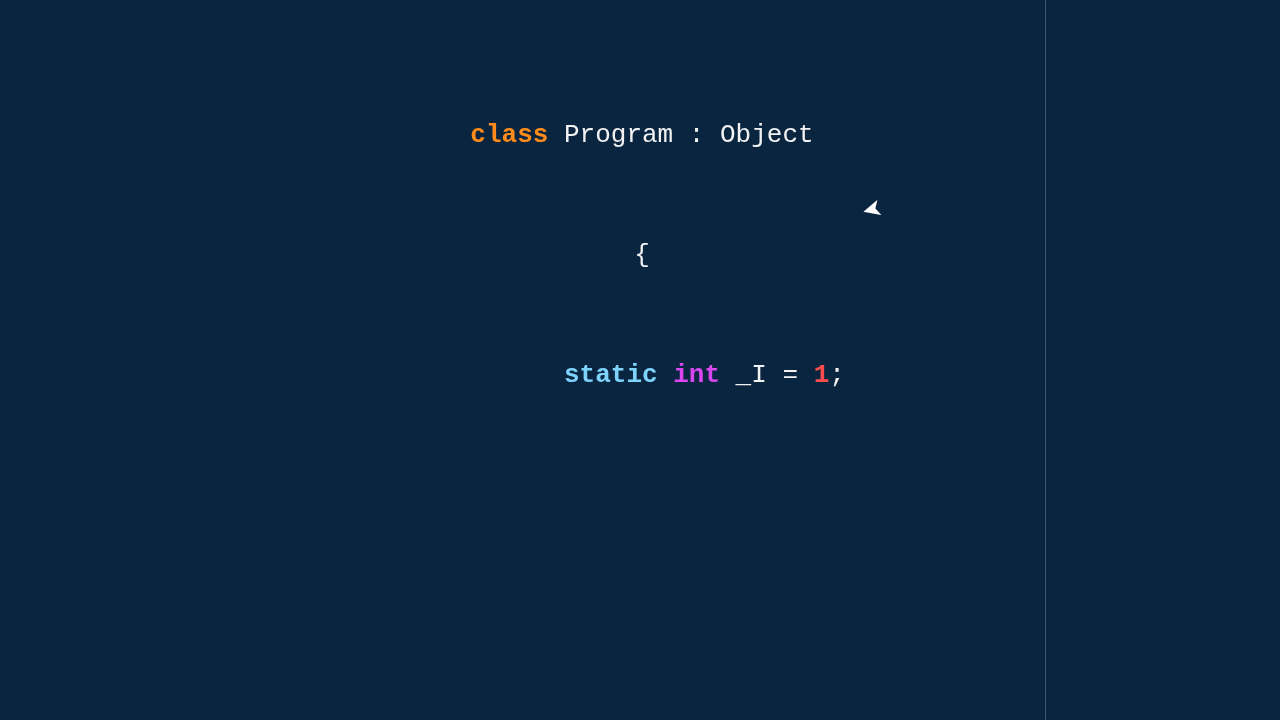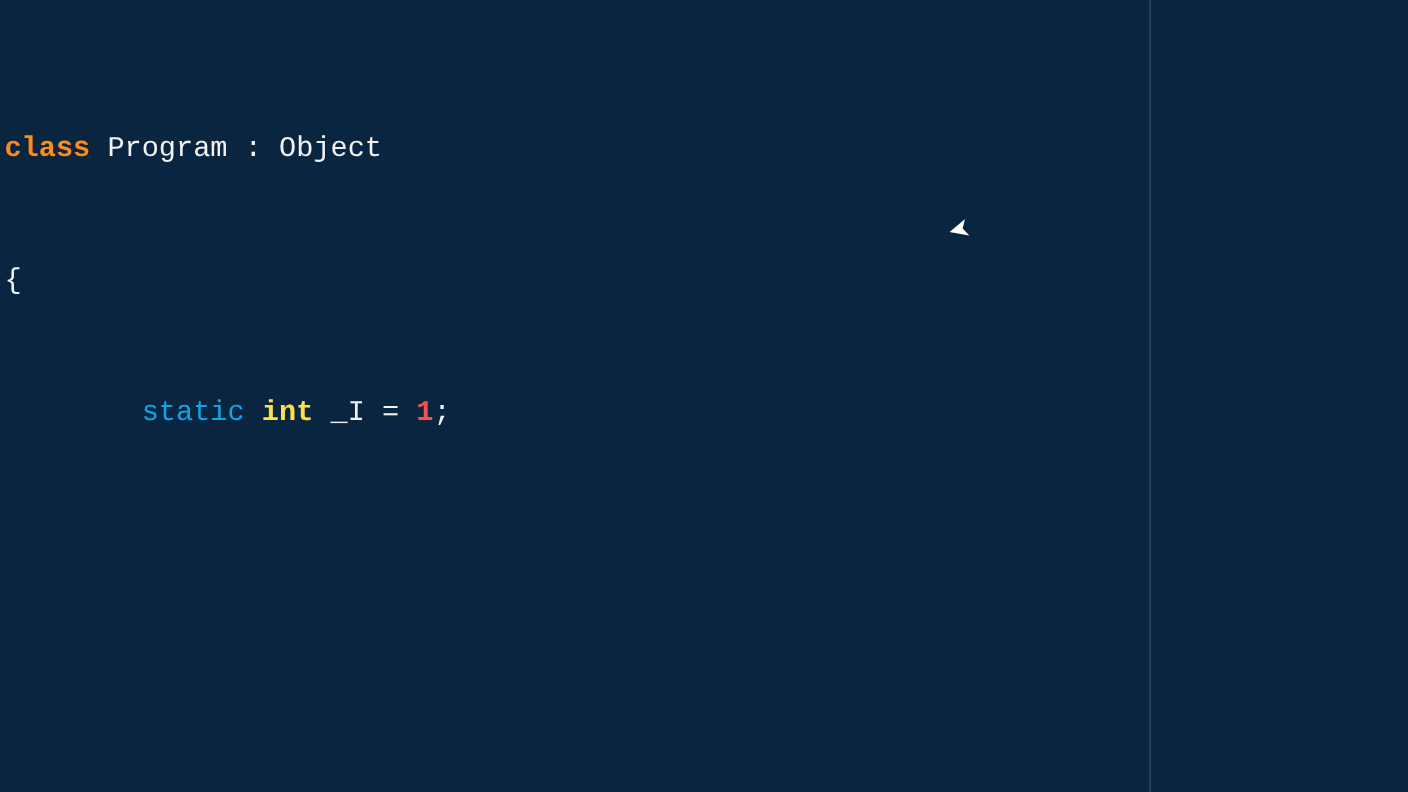--- a/index.html
+++ b/index.html
@@ -26,24 +26,25 @@
     top: 0;
     bottom: 0;
     left: 1045px;
     width: 1px;
     background: rgba(255,255,255,0.22);
   }
   .line {
     position: relative;
     height: 30px;
     padding-left: 4px;
+    text-align: center;
   }
   .kw-class { color: #ff8c1a; font-weight: bold; }
-  .kw-orange{ color: #0ea5e9; font-weight: normal; }
-  .type     { color: #fde047; font-weight: bold; }
+  .kw-orange{ color: #7dd3fc; font-weight: bold; }
+  .type     { color: #d946ef; font-weight: bold; }
   .ident    { color: #f2f2f2; }
   .punct    { color: #f2f2f2; }
   .num      { color: #ff4d4d; font-weight: bold; }
   .doc      { color: #4fb3ff; font-style: italic; }
   .mouse-cursor {
     position: absolute;
     left: 862px;
     top: 198px;
     font-size: 34px;
     color: #ffffff;

